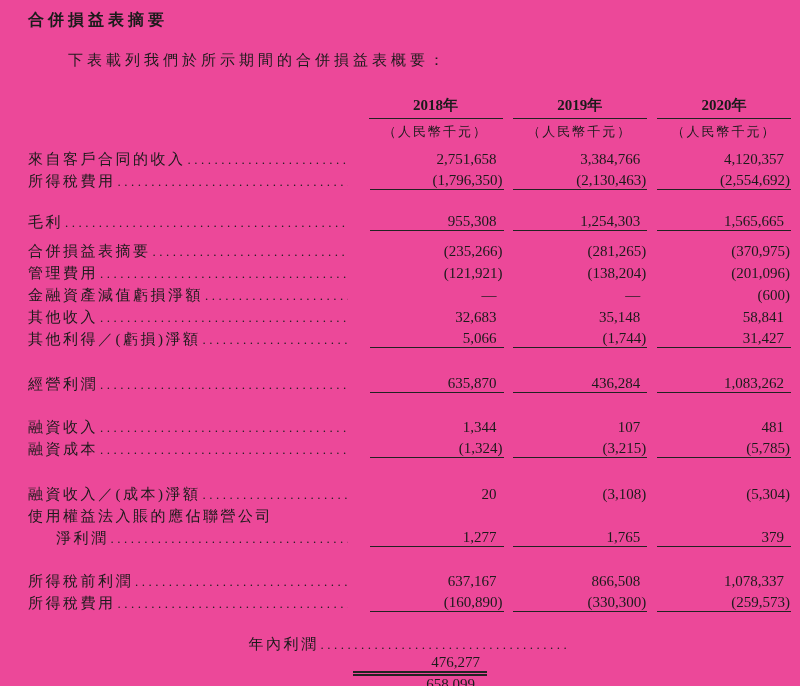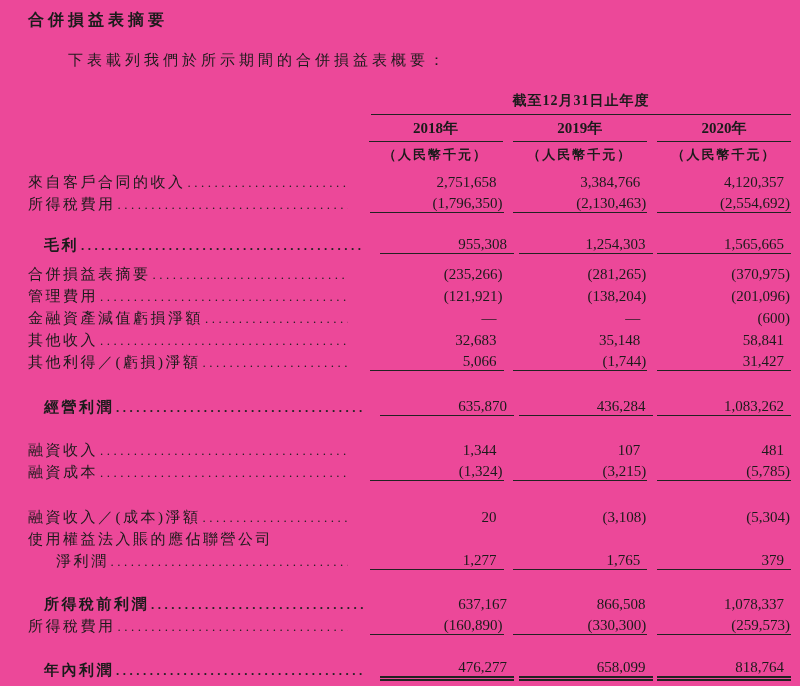--- a/index.html
+++ b/index.html
@@ -21,47 +21,44 @@
     font-weight:bold; font-size:14px; letter-spacing:1px;
     border-bottom:1.5px solid #222; padding-bottom:4px; box-sizing:border-box;
   }
   .hrow { display:flex; }
   .lspace { width:322px; }
   .lcell { width:322px; display:flex; align-items:baseline; font-size:15px; letter-spacing:2.5px; }
   .vcell { width:145px; display:flex; justify-content:flex-end; }
   .vcell.first { width:155px; }
   .inner { width:134px; box-sizing:border-box; height:100%; display:flex; align-items:center; justify-content:flex-end; padding-right:7px; }
   .ycell .inner { height:auto; display:block; text-align:center; font-weight:bold; font-size:15px; border-bottom:1.5px solid #222; padding:4px 0 3px; }
-  .ucell .inner { height:auto; display:block; text-align:center; font-weight:bold; font-size:13px; letter-spacing:2px; padding:4px 0 3px; }
+  .ucell .inner { height:auto; display:block; text-align:center; font-weight:normal; font-size:13px; letter-spacing:2px; padding:4px 0 3px; }
 
   
   .row { display:flex; height:22px; align-items:center; font-size:15px; }
-  .row.bold .lcell { font-weight:bold;margin-left:16px; }
+  .row.bold .lcell { font-weight:normal; }
   .row.indent .lcell { padding-left:28px; width:294px; }
   .ltext { white-space:nowrap; }
   .leader { flex:1; overflow:hidden; white-space:nowrap; margin:0 2px; }
   .leader::after { content:"......................................................................"; letter-spacing:3.5px; font-size:13px; color:#222; }
   .num { white-space:nowrap; }
   .num.paren { margin-right:-6px; }
   .rule-single .vcell .inner { border-bottom:1.5px solid #222; }
-  .rule-double { height:24px; }
+  .rule-double { height:24px;flex-direction:column; }
   .rule-double .vcell .inner { border-bottom:5px double #222; }
   .gap { width:100%; }
 </style>
 </head>
 <body>
 
 <div class="page">
   <h1 class="title">合併損益表摘要</h1>
   <p class="intro">下表載列我們於所示期間的合併損益表概要：</p>
 
   <div class="fintable">
-    <div class="period-row">
-      <div class="period-span">截至12月31日止年度</div>
-    </div>
     <div class="hrow" id="years-row">
       <div class="lspace"></div>
     <div class="vcell ycell first">
           <div class="inner">2018年</div>
         </div>
         <div class="vcell ycell">
           <div class="inner">2019年</div>
         </div>
         <div class="vcell ycell">
           <div class="inner">2020年</div>

